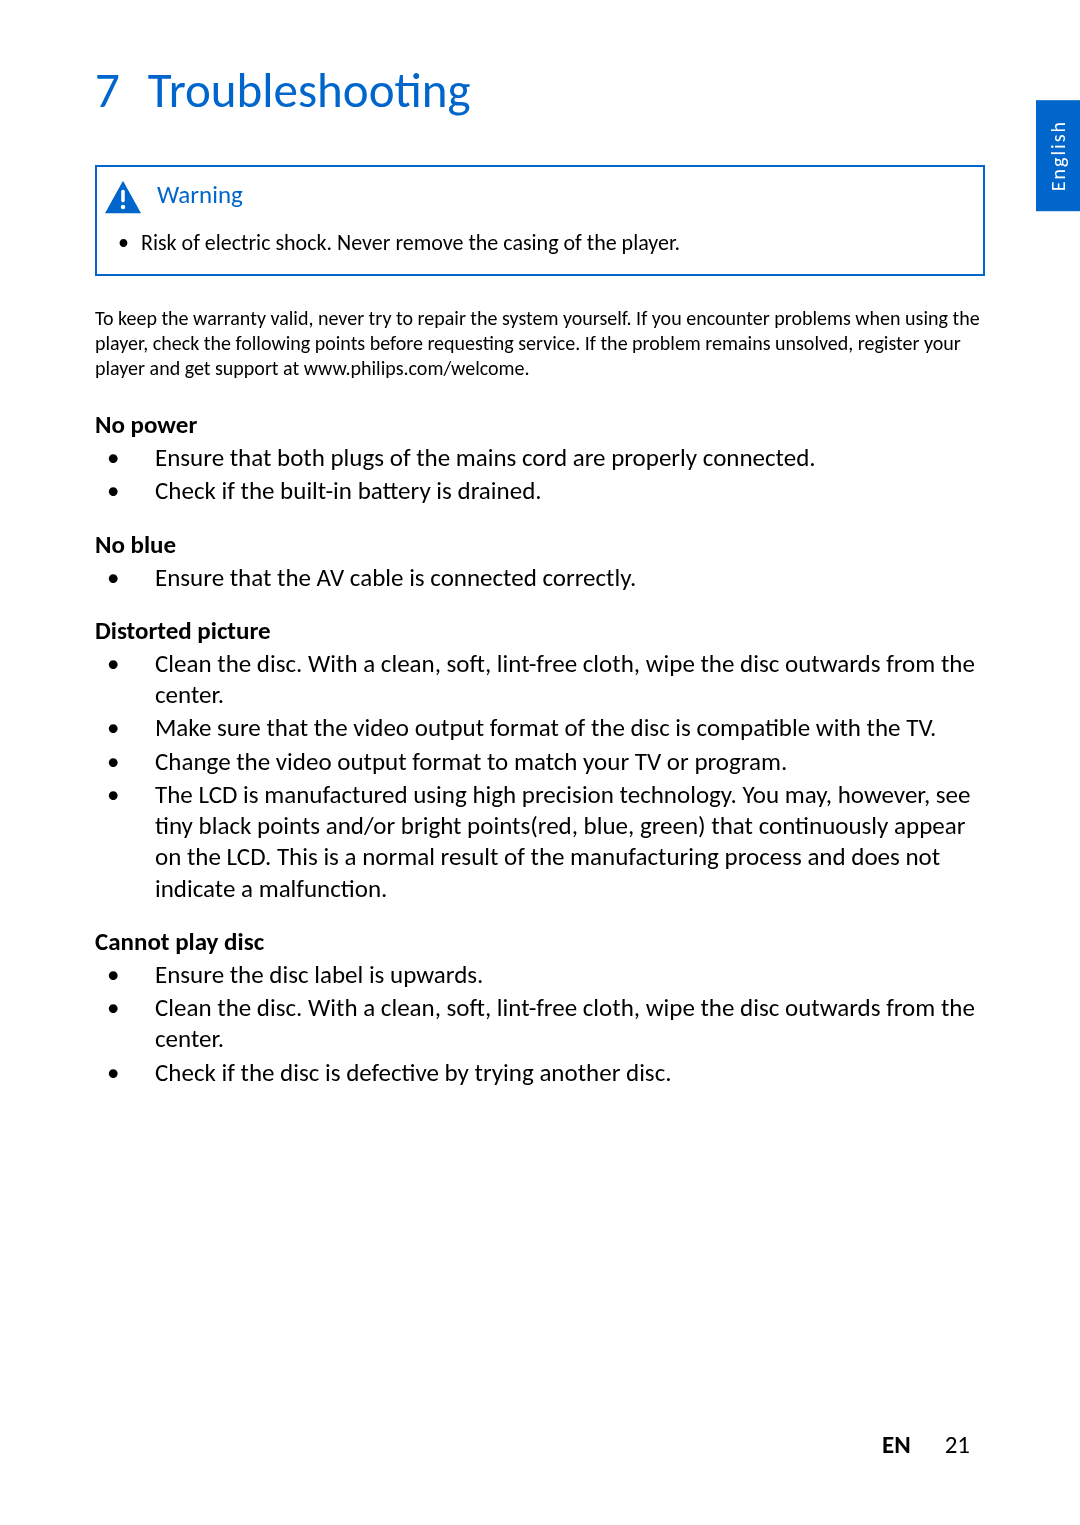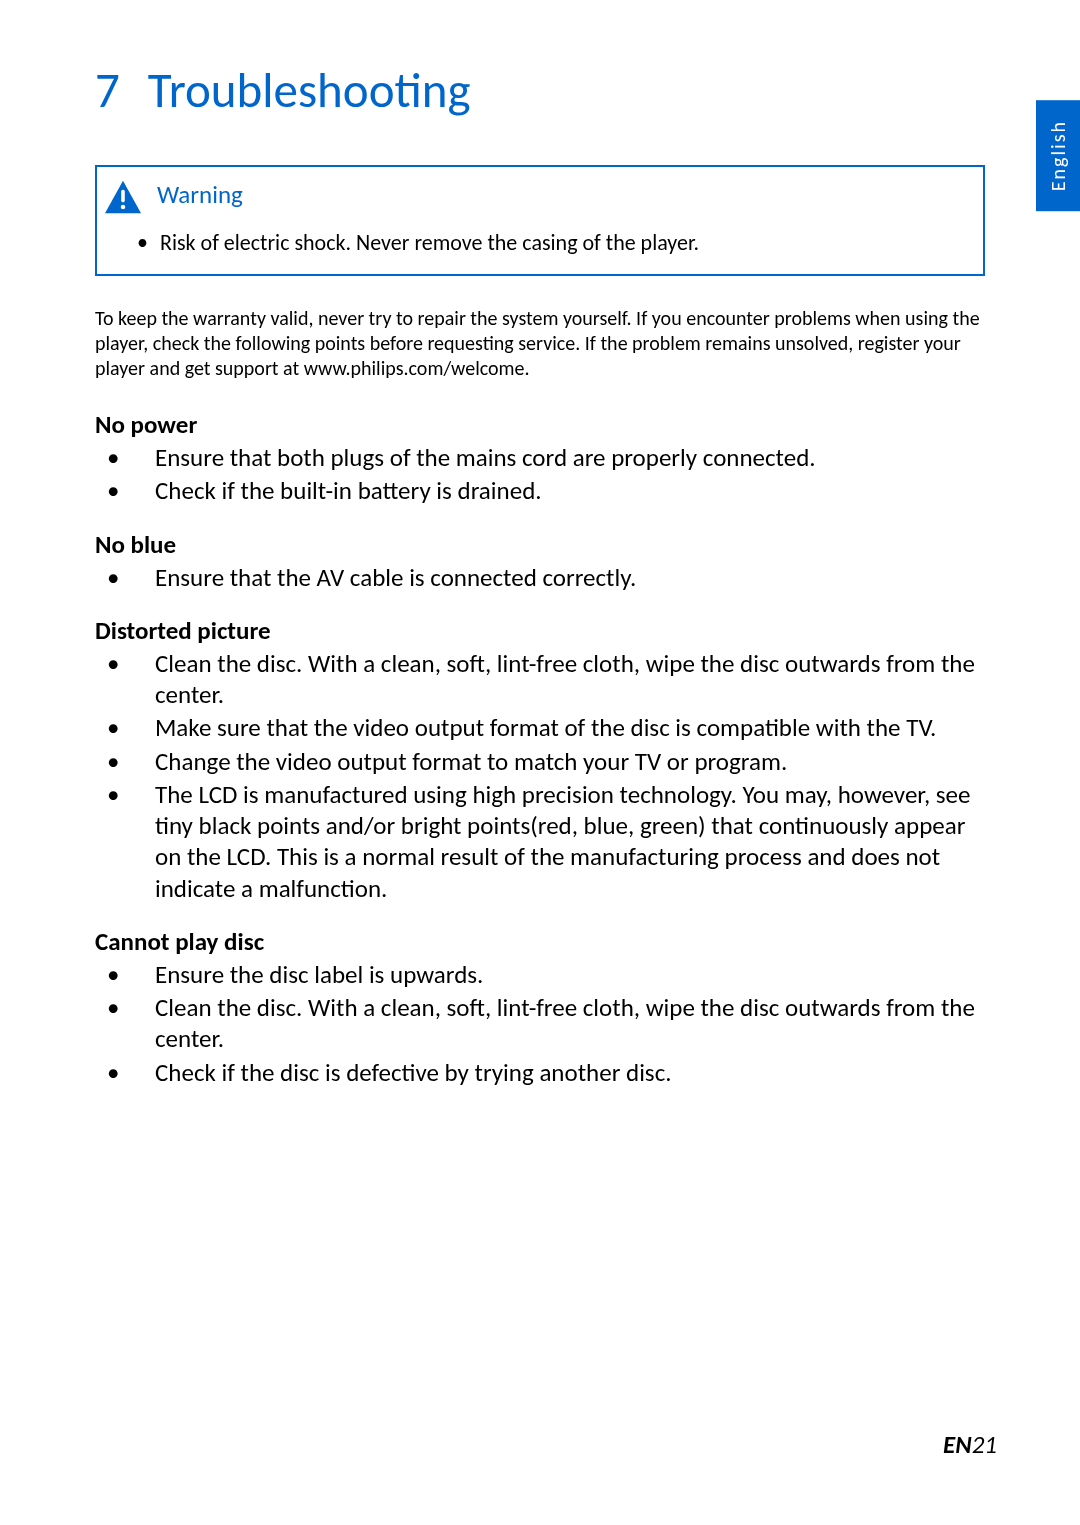--- a/index.html
+++ b/index.html
@@ -55,21 +55,21 @@
       height: 36px;
       margin-right: 14px;
       margin-left: 4px;
     }
     .warning-title {
       color: #0066cc;
       font-size: 25px;
       font-weight: normal;
     }
     .warning-body {
-      padding: 6px 20px 18px 40px;
+      padding: 6px 20px 18px 21px;
       font-size: 22px;
     }
     .warning-body-item::before {
       content: "•";
       margin-right: 12px;
     }
     .intro-paragraph {
       font-size: 20px;
       line-height: 1.25;
       margin-bottom: 28px;
@@ -94,24 +94,24 @@
     }
     .bullet-item::before {
       content: "•";
       position: absolute;
       left: 12px;
       font-size: 25px;
     }
     .page-footer {
       position: absolute;
       bottom: 65px;
-      right: 83px;
+      right: 110px;
       display: flex;
       align-items: baseline;
-      font-style: italic;
+      gap: 34px;
     }
     .footer-lang {
       font-size: 25px;
       font-weight: bold;
     }
     .footer-pagenum {
       font-size: 25px;
       text-align: right;
     }
   </style>

